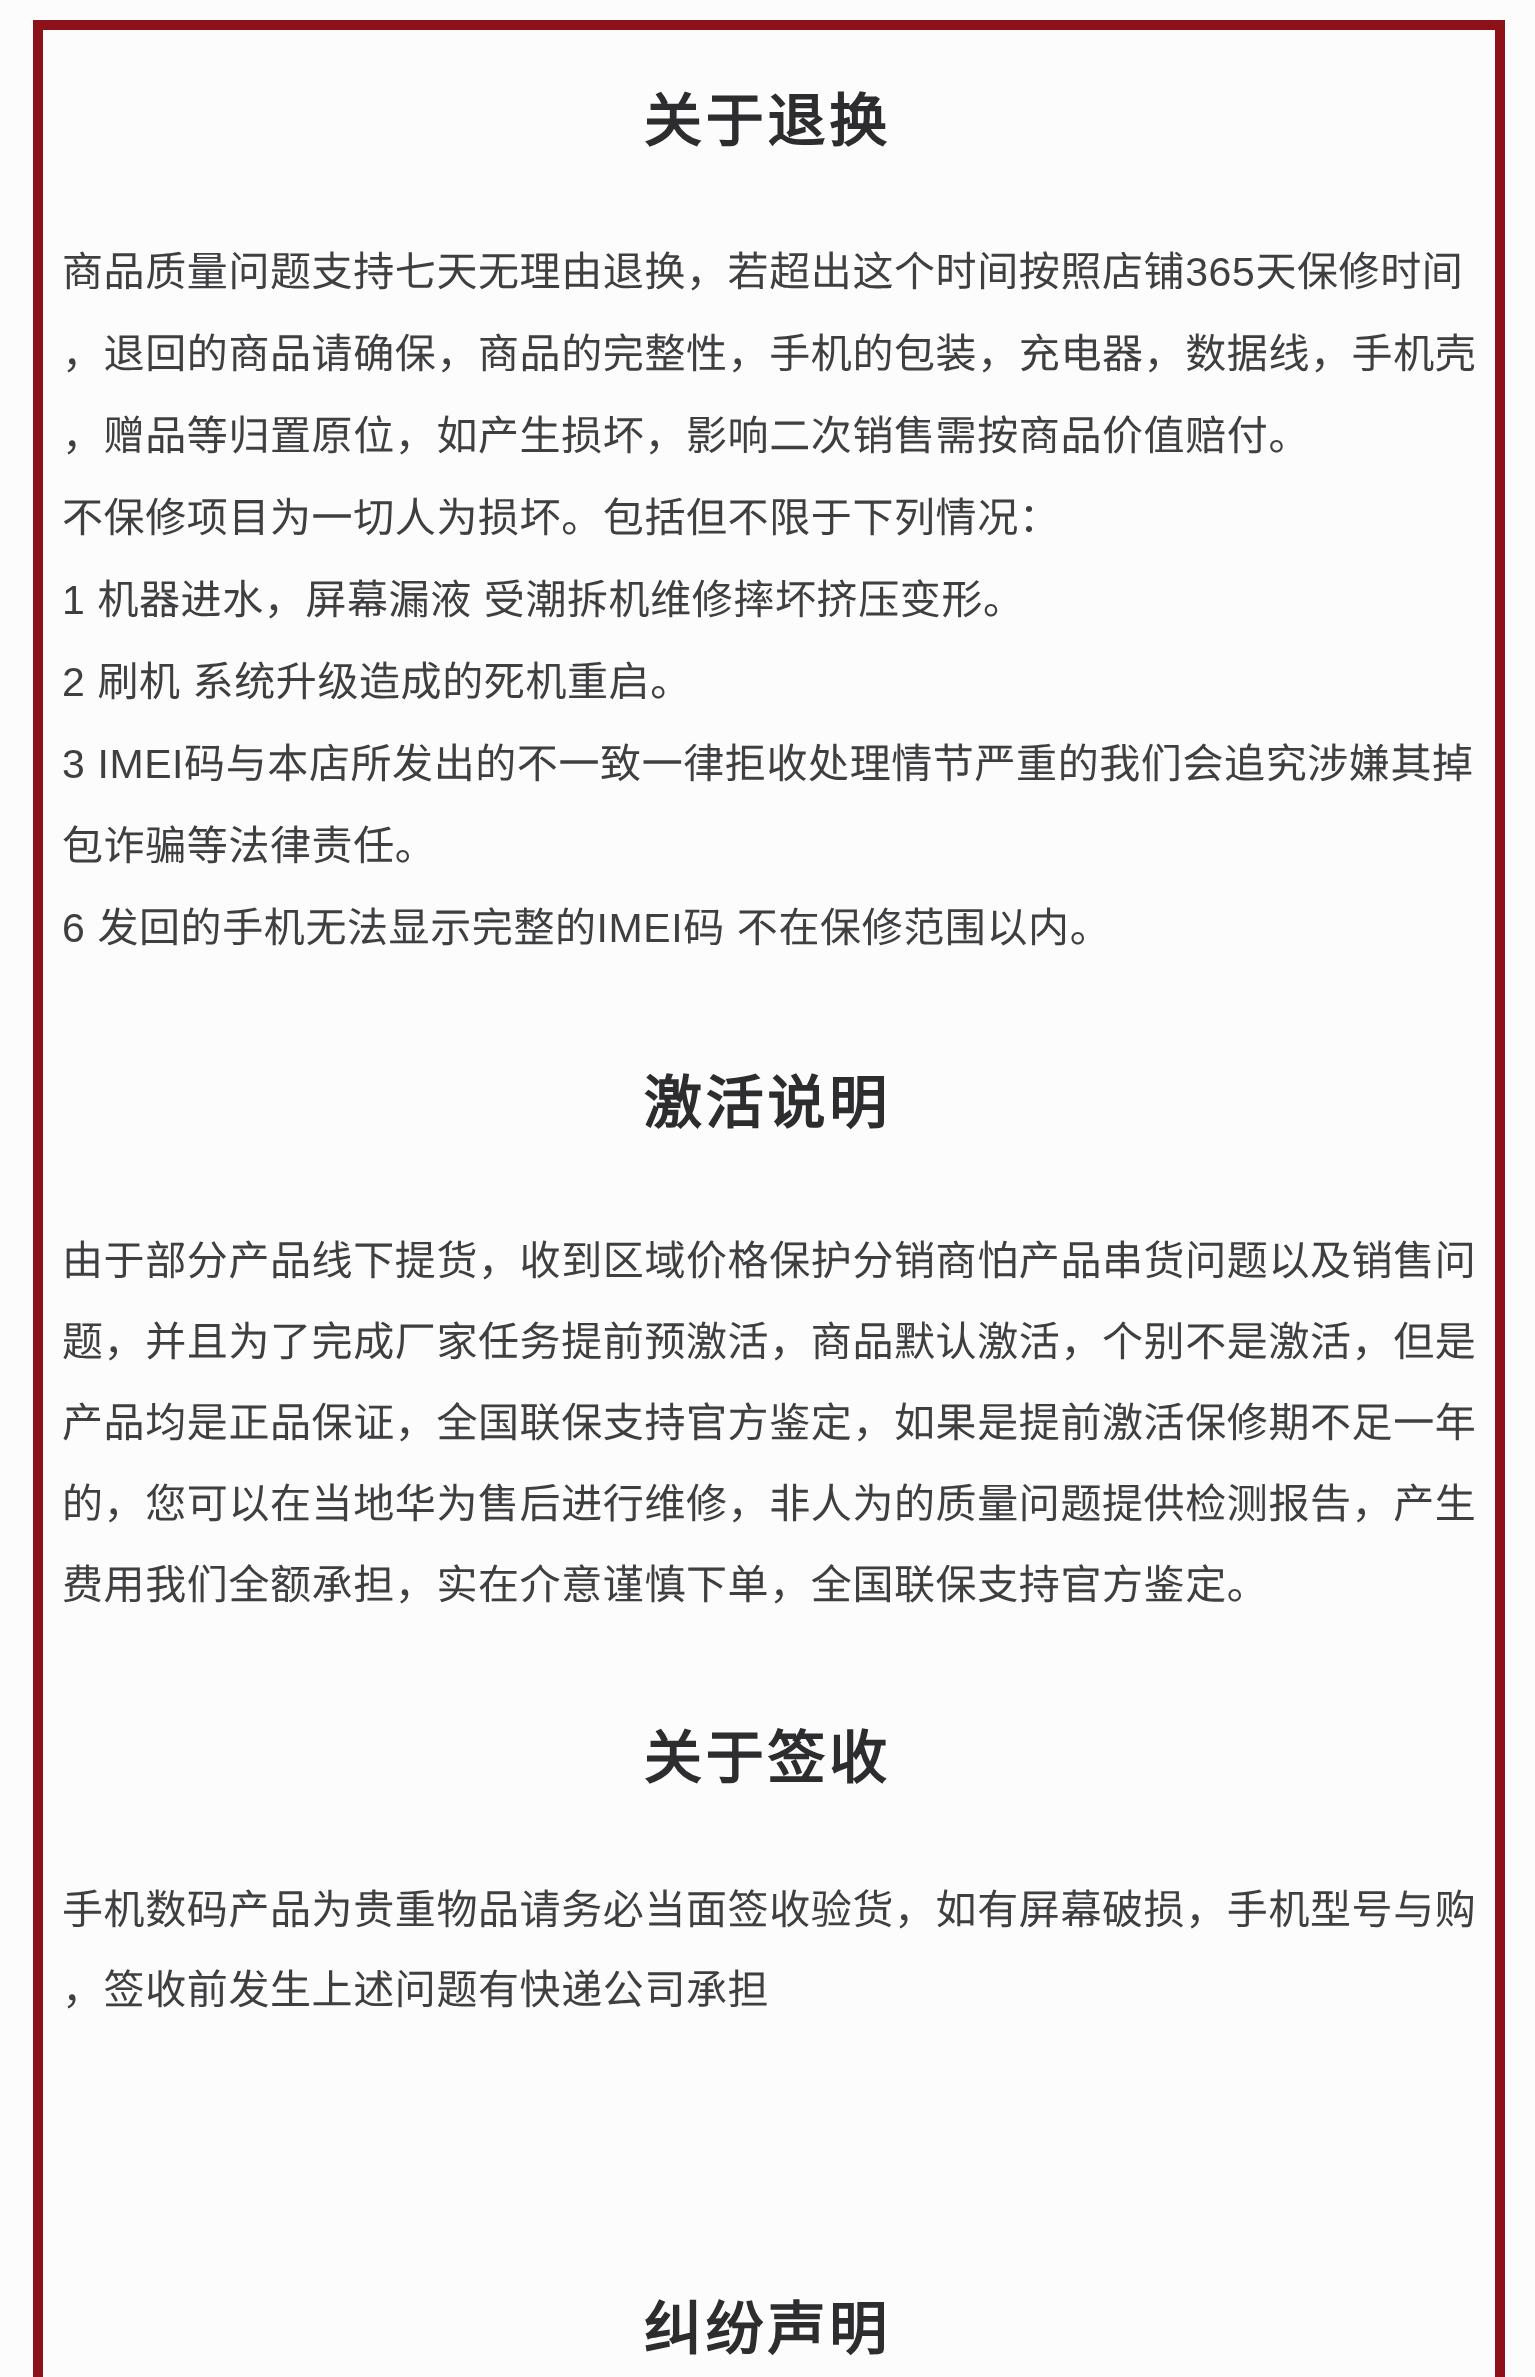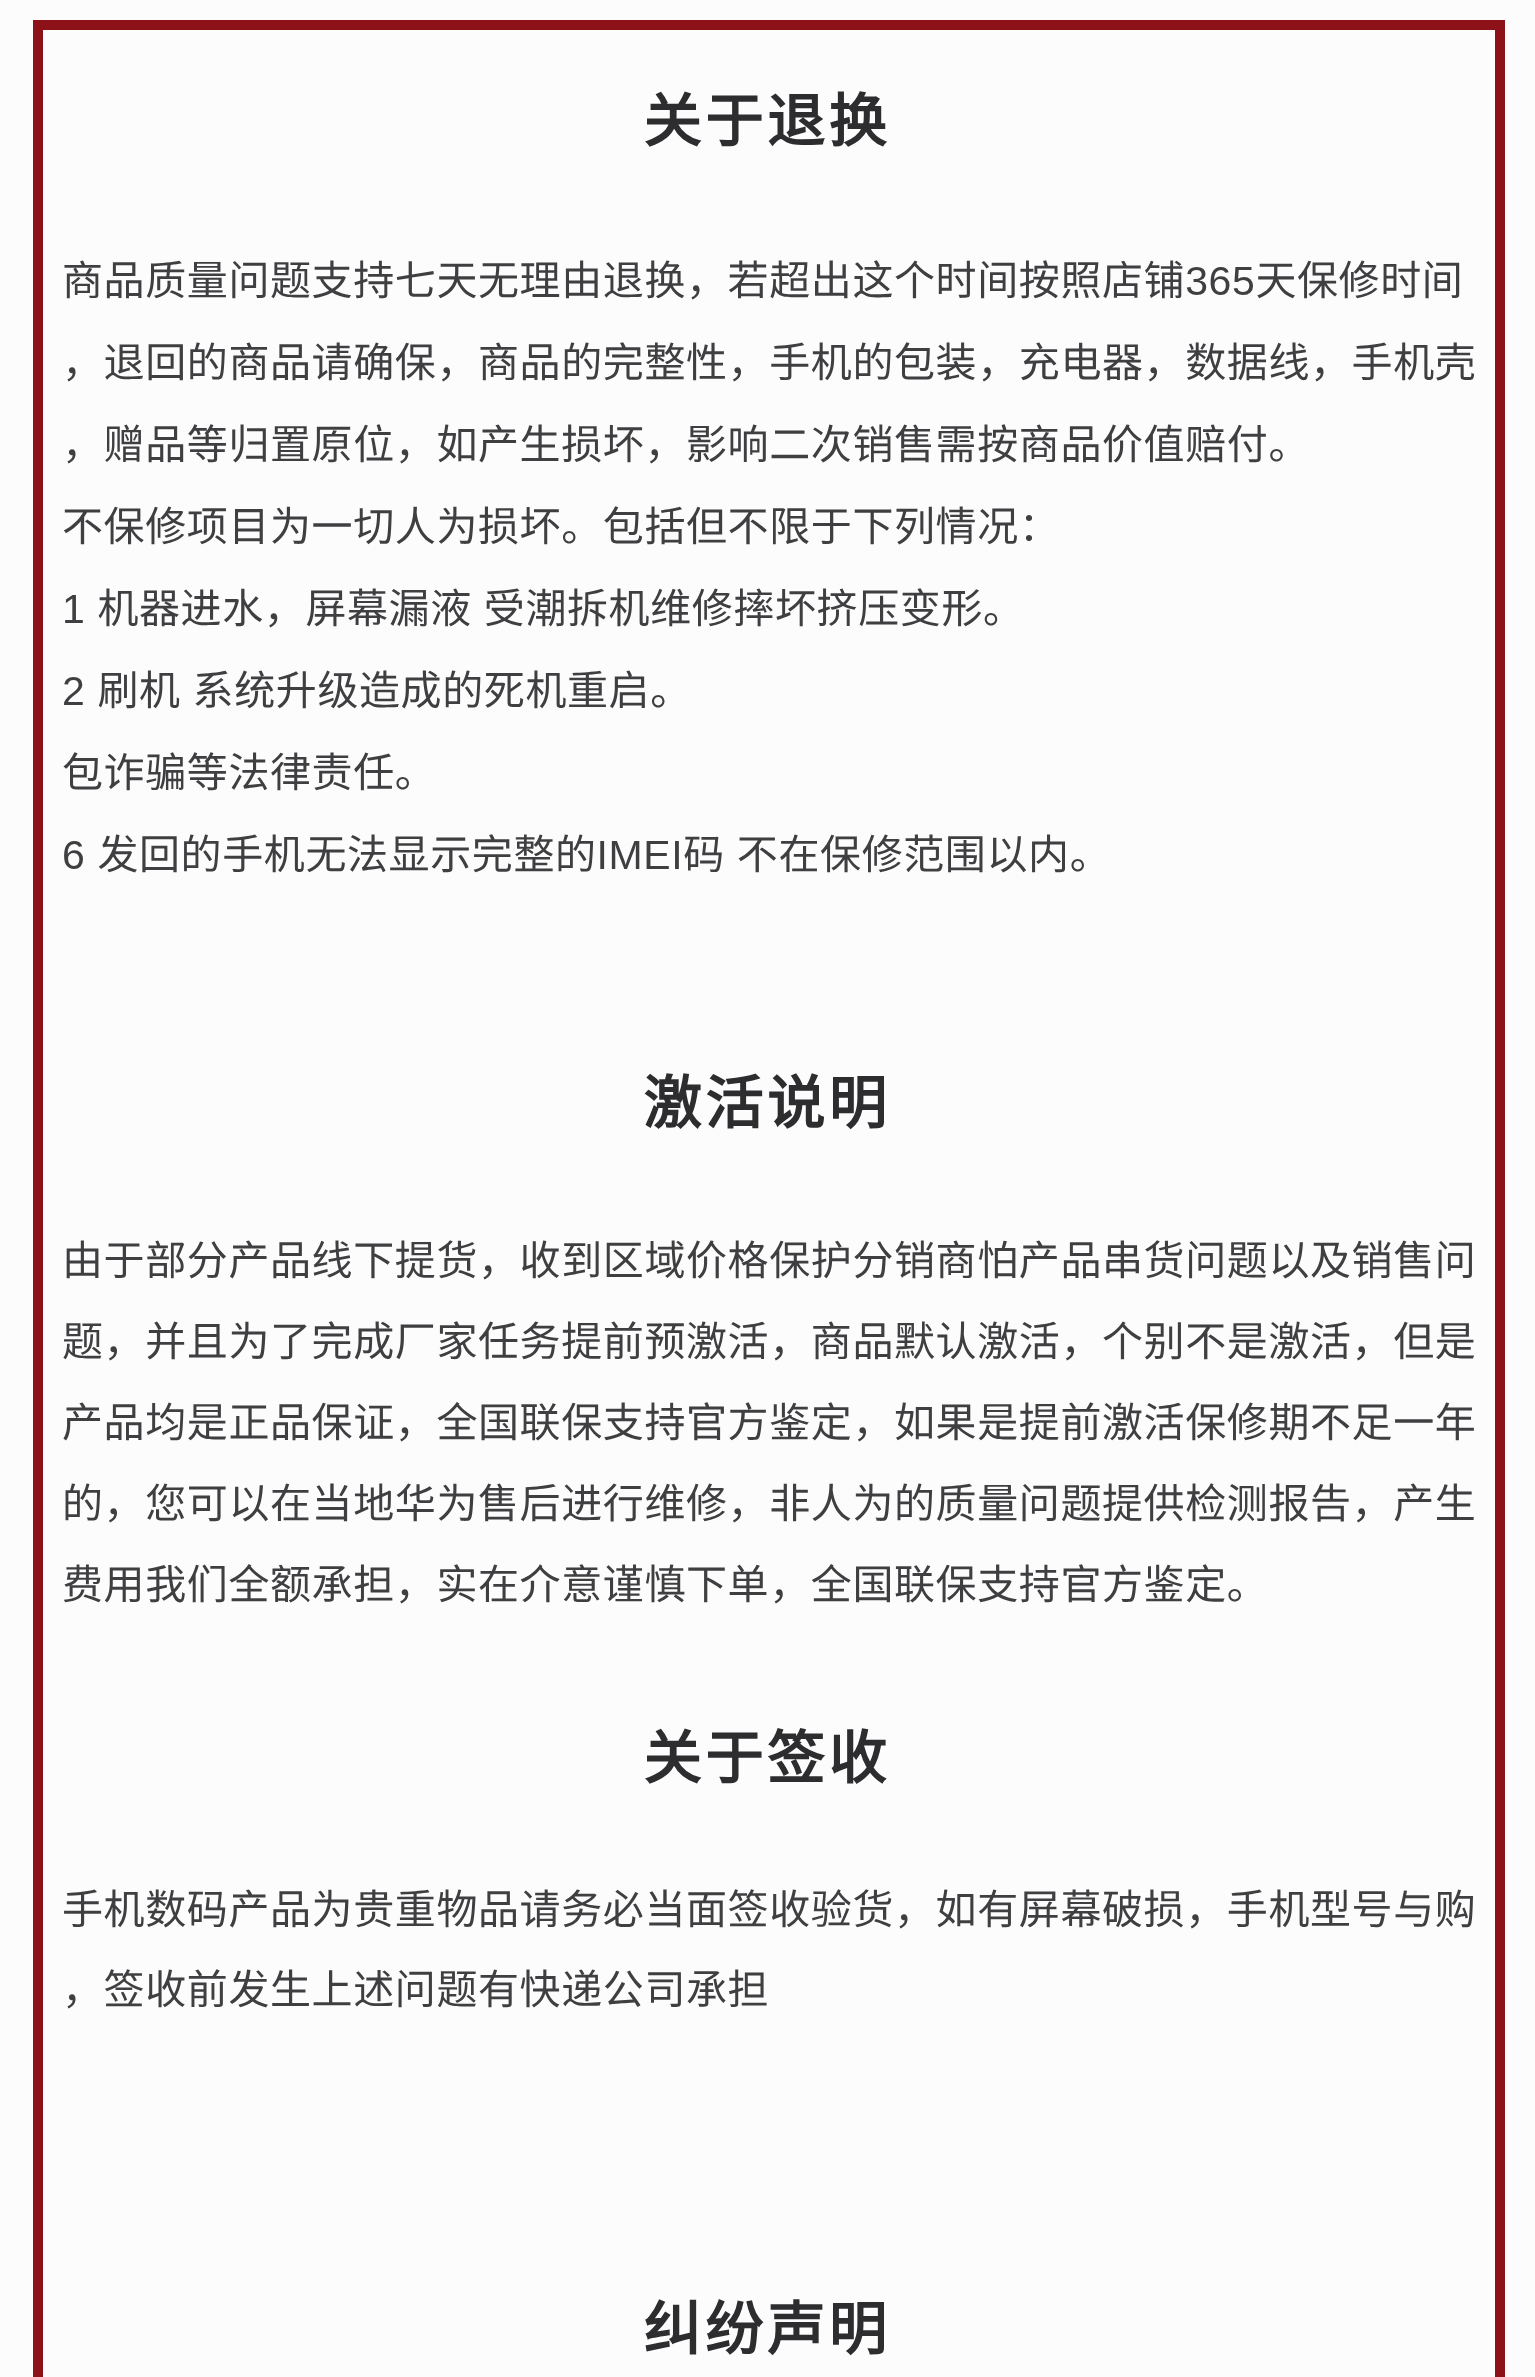--- a/index.html
+++ b/index.html
@@ -41,21 +41,21 @@
   #heading-4 { top: 2293px; }
   .para {
     position: absolute;
     left: 62px;
     width: 1443px;
     font-size: 41px;
     font-weight: 400;
     color: #3f3f42;
     letter-spacing: 0.6px;
   }
-  #para-1 { top: 240px; }
+  #para-1 { top: 231px; }
   #para-1 .line { line-height: 82px; }
   #para-2 { top: 1221px; }
   #para-2 .line { line-height: 81px; }
   #para-3 { top: 1870px; }
   #para-3 .line { line-height: 80px; }
   .line {
     white-space: nowrap;
   }
 </style>
 </head>
@@ -65,20 +65,21 @@
 
 <div class="heading" id="heading-1">关于退换</div>
 
 <div class="para" id="para-1">
   <div class="line">商品质量问题支持七天无理由退换，若超出这个时间按照店铺365天保修时间</div>
   <div class="line">，退回的商品请确保，商品的完整性，手机的包装，充电器，数据线，手机壳</div>
   <div class="line">，赠品等归置原位，如产生损坏，影响二次销售需按商品价值赔付。</div>
   <div class="line">不保修项目为一切人为损坏。包括但不限于下列情况：</div>
   <div class="line">1 机器进水，屏幕漏液 受潮拆机维修摔坏挤压变形。</div>
   <div class="line">2 刷机 系统升级造成的死机重启。</div>
+  <div class="line">3 IMEI码与本店所发出的不一致一律拒收处理情节严重的我们会追究涉嫌其掉</div>
   <div class="line">包诈骗等法律责任。</div>
   <div class="line">6 发回的手机无法显示完整的IMEI码 不在保修范围以内。</div>
 </div>
 
 <div class="heading" id="heading-2">激活说明</div>
 
 <div class="para" id="para-2">
   <div class="line">由于部分产品线下提货，收到区域价格保护分销商怕产品串货问题以及销售问</div>
   <div class="line">题，并且为了完成厂家任务提前预激活，商品默认激活，个别不是激活，但是</div>
   <div class="line">产品均是正品保证，全国联保支持官方鉴定，如果是提前激活保修期不足一年</div>

